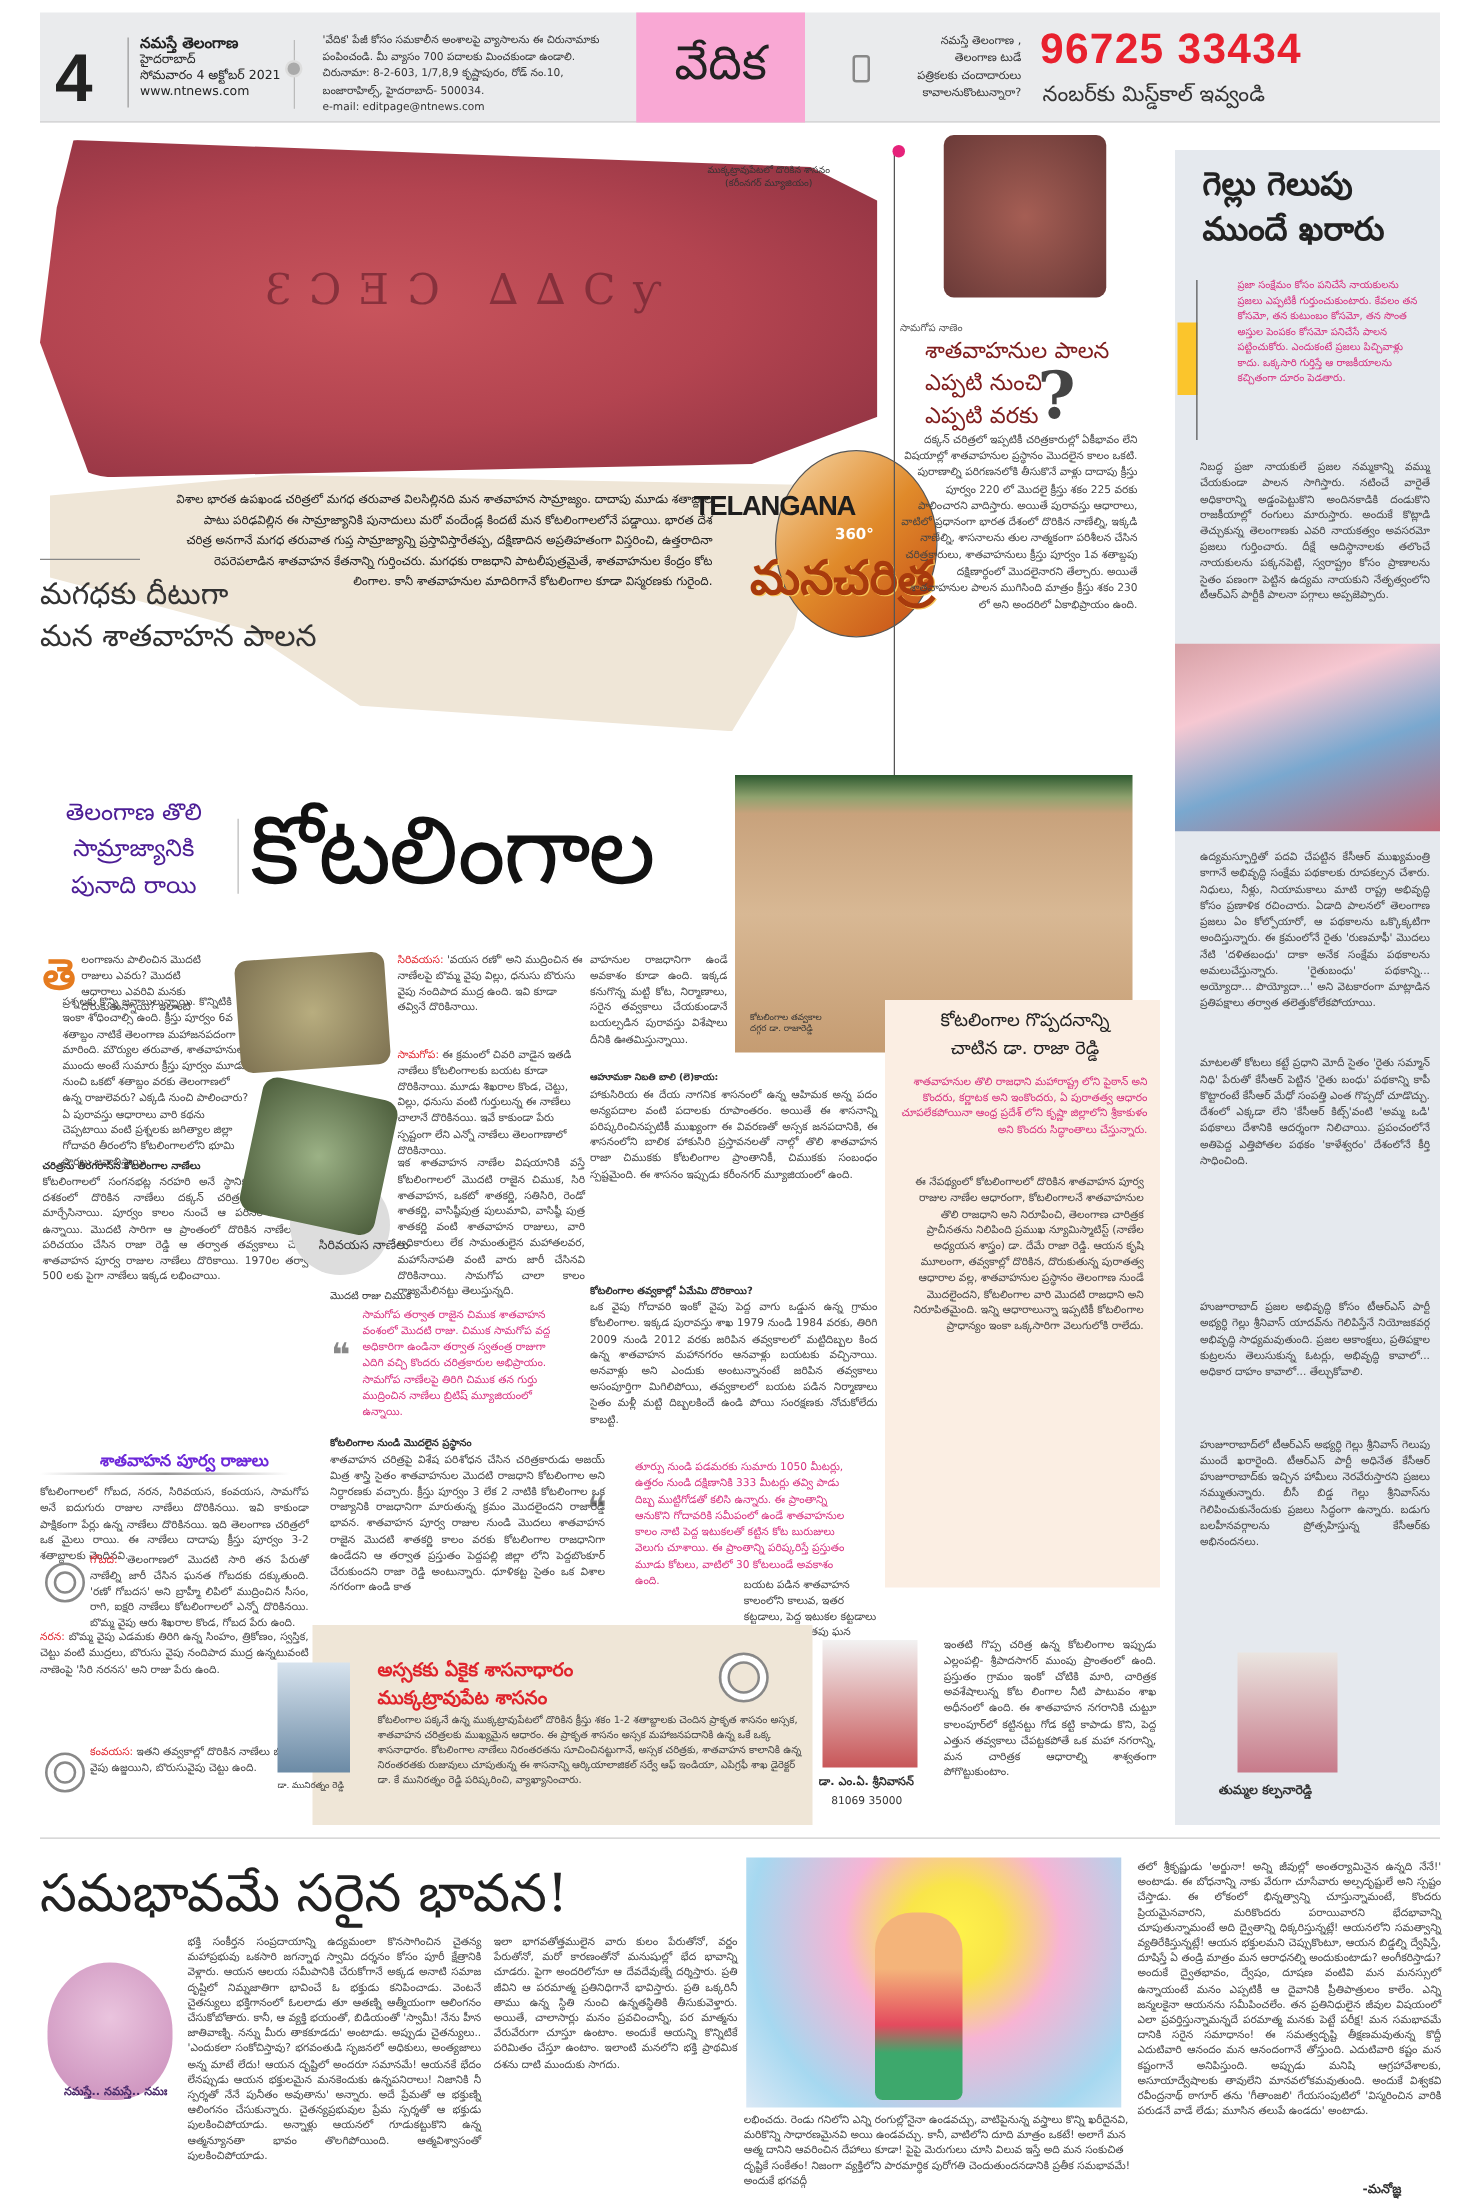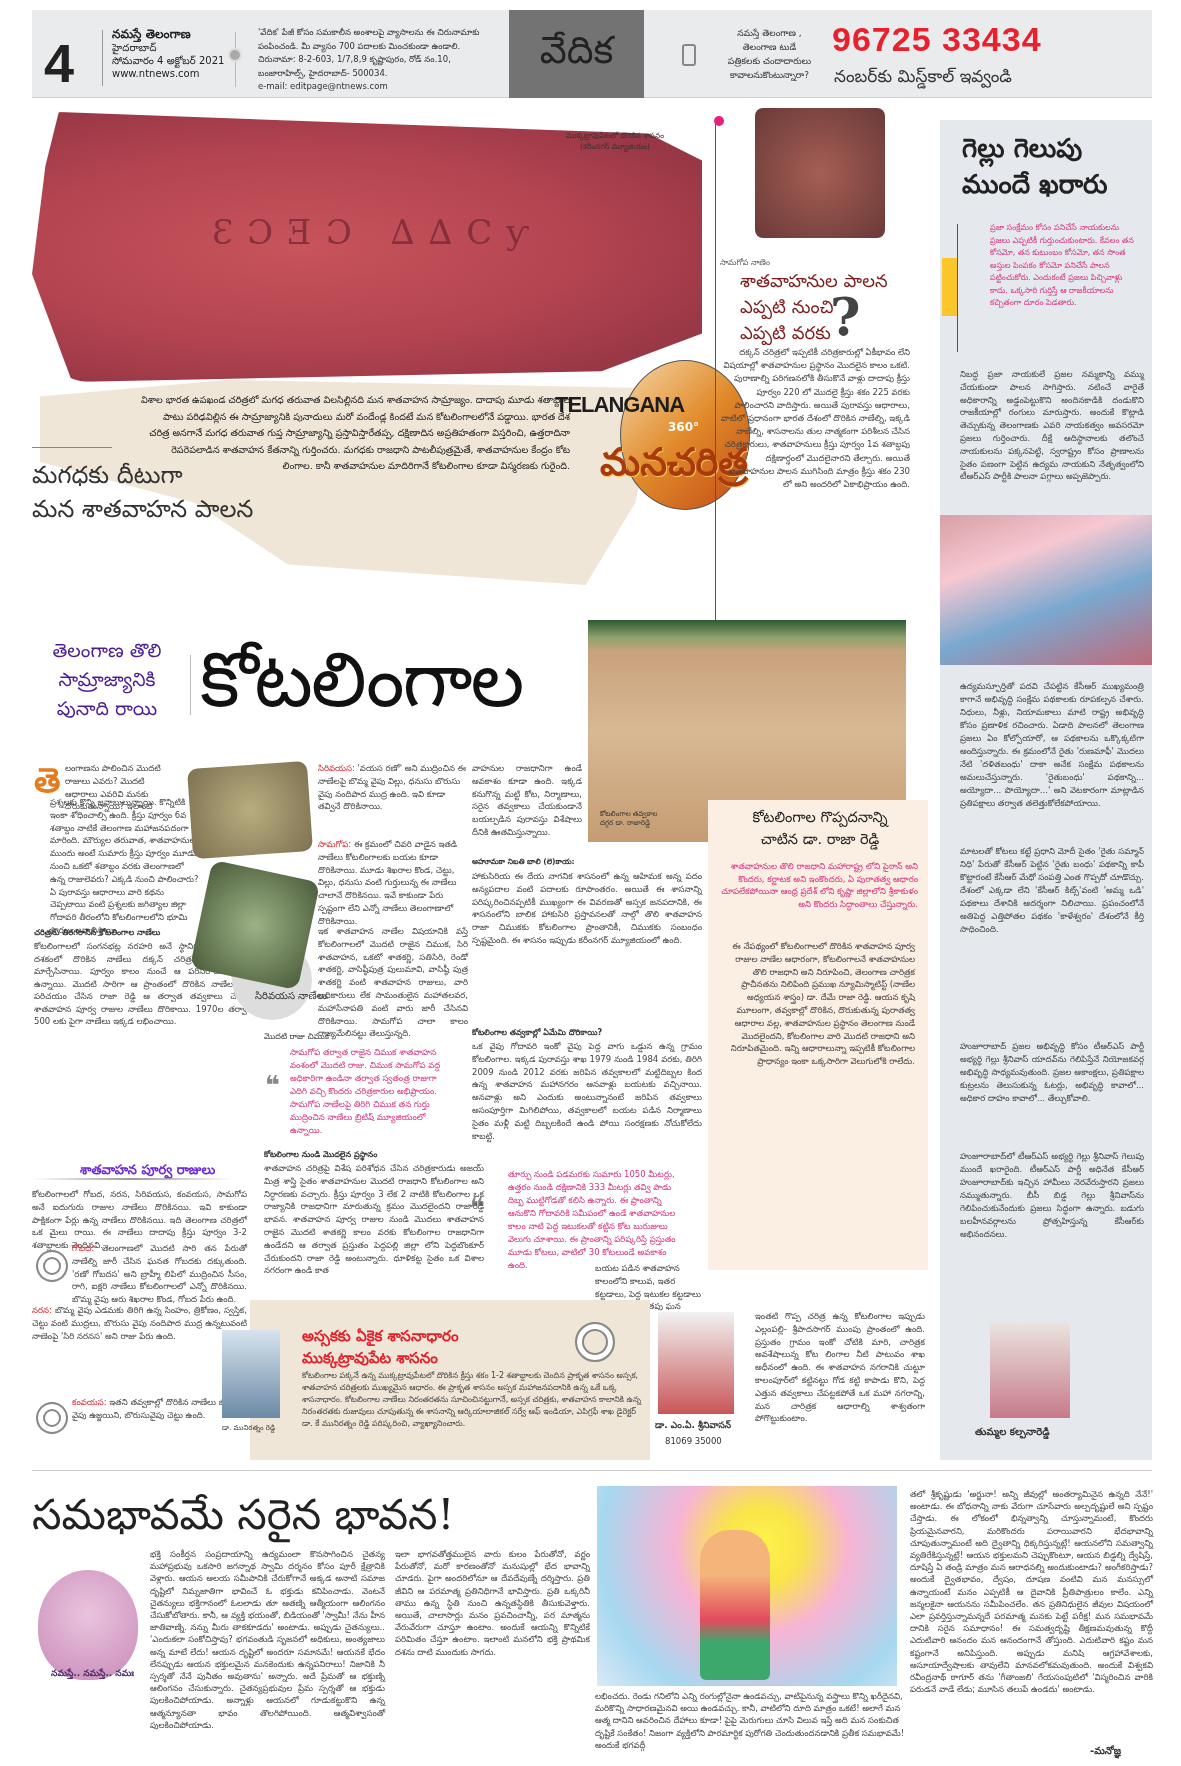--- a/index.html
+++ b/index.html
@@ -8,23 +8,23 @@
 .red{color:#e0232b}
 
 #masthead{left:32px;top:10px;width:1120px;height:88px;background:#eaebed;border-bottom:1px solid #d0d0d0}
 #pagenum{left:12px;top:22px;font-size:54px;font-weight:bold;color:#222;font-family:"Liberation Sans",sans-serif}
 #mh-divider{left:70px;top:20px;width:1px;height:56px;background:#999}
 #mh-info{left:80px;top:18px;font-size:10px;line-height:13px}
 #mh-info .paper{font-weight:bold;font-size:12px}
 #mh-dot{left:196px;top:38px;width:14px;height:14px;border-radius:50%;background:#aaa;border:2px solid #ddd}
 #mh-vline{left:203px;top:22px;width:1px;height:55px;background:#bbb}
 #mh-address{left:226px;top:16px;width:240px;font-size:8.5px;line-height:13.5px;color:#333}
-#vedika{left:477px;top:0;width:135px;height:88px;background:#737373;display:flex;align-items:center;justify-content:center;font-size:38px;color:#222}
+#vedika{left:477px;top:0;width:135px;height:88px;background:#f9a8d4;display:flex;align-items:center;justify-content:center;font-size:38px;color:#222}
 #phone-icon{left:650px;top:34px;width:14px;height:22px;border:2px solid #888;border-radius:3px}
-#subscribe-text{left:690px;top:16px;width:95px;font-size:9px;line-height:14px;text-align:center;color:#333}
+#subscribe-text{left:690px;top:16px;width:95px;font-size:9px;line-height:14px;text-align:right;color:#333}
 #hotline{left:800px;top:10px;font-size:34px;font-weight:bold;color:#e8212e;font-family:"Liberation Sans",sans-serif;letter-spacing:1px}
 #hotline-sub{left:802px;top:56px;font-size:17px;color:#333}
 
 #hero-img{left:32px;top:112px;width:670px;height:270px;background:radial-gradient(ellipse at 40% 50%,#c8545c 0%,#b34450 50%,#8a3040 100%);border-radius:30px 10px 40px 60px;clip-path:polygon(4% 0,92% 8%,100% 18%,100% 82%,85% 96%,6% 100%,0 60%,2% 20%)}
 #hero-img .glyphs{position:absolute;left:180px;top:100px;font-size:34px;color:#6e2430;letter-spacing:14px;font-family:"DejaVu Serif",serif;opacity:.7}
 #hero-cap{left:560px;top:130px;width:110px;text-align:center;font-size:7.5px;line-height:11px;color:#333}
 #intro-paper{left:40px;top:380px;width:620px;height:205px;background:#efe6d7;clip-path:polygon(0 8%,30% 0,100% 4%,96% 60%,88% 100%,40% 90%,25% 60%,0 40%)}
 #intro-text{left:140px;top:392px;width:430px;font-size:9.5px;line-height:16.5px;text-align:right;color:#222}
 #hero-line{left:32px;top:447px;width:80px;height:1px;background:#888}
 #hero-title{left:32px;top:458px;font-size:24px;line-height:34px;color:#333}

